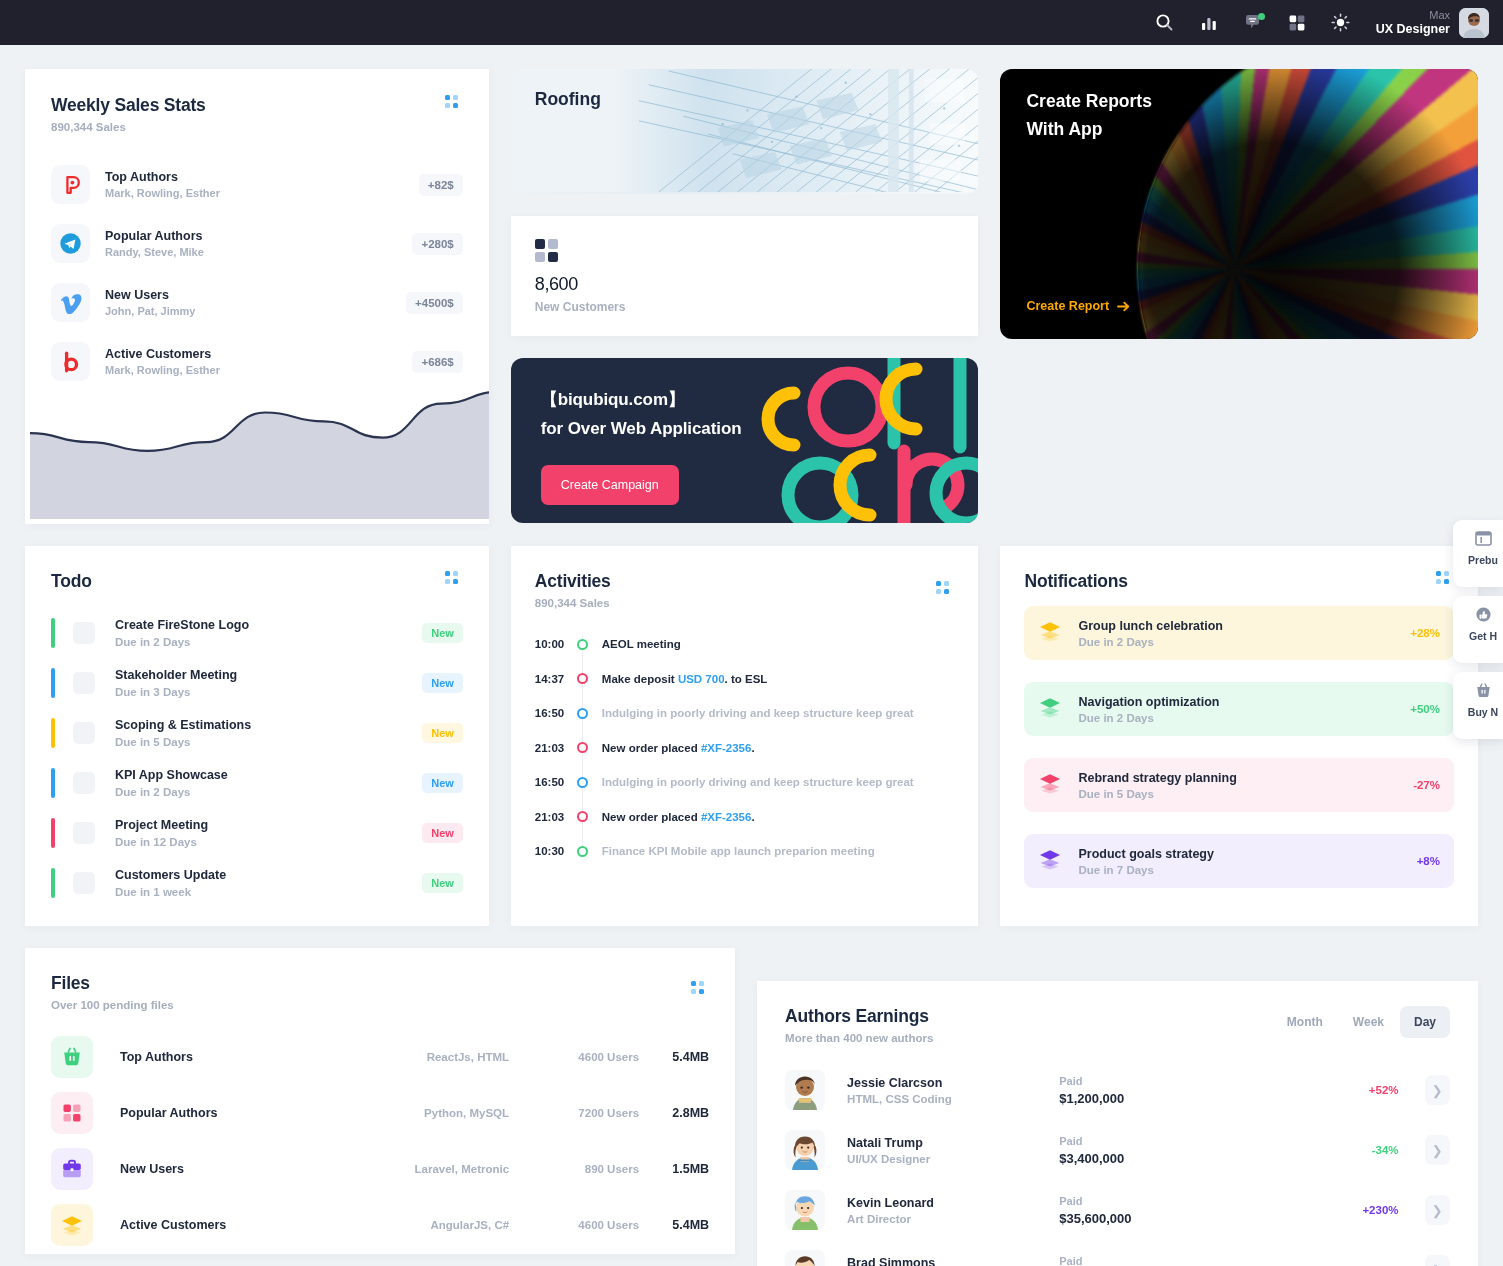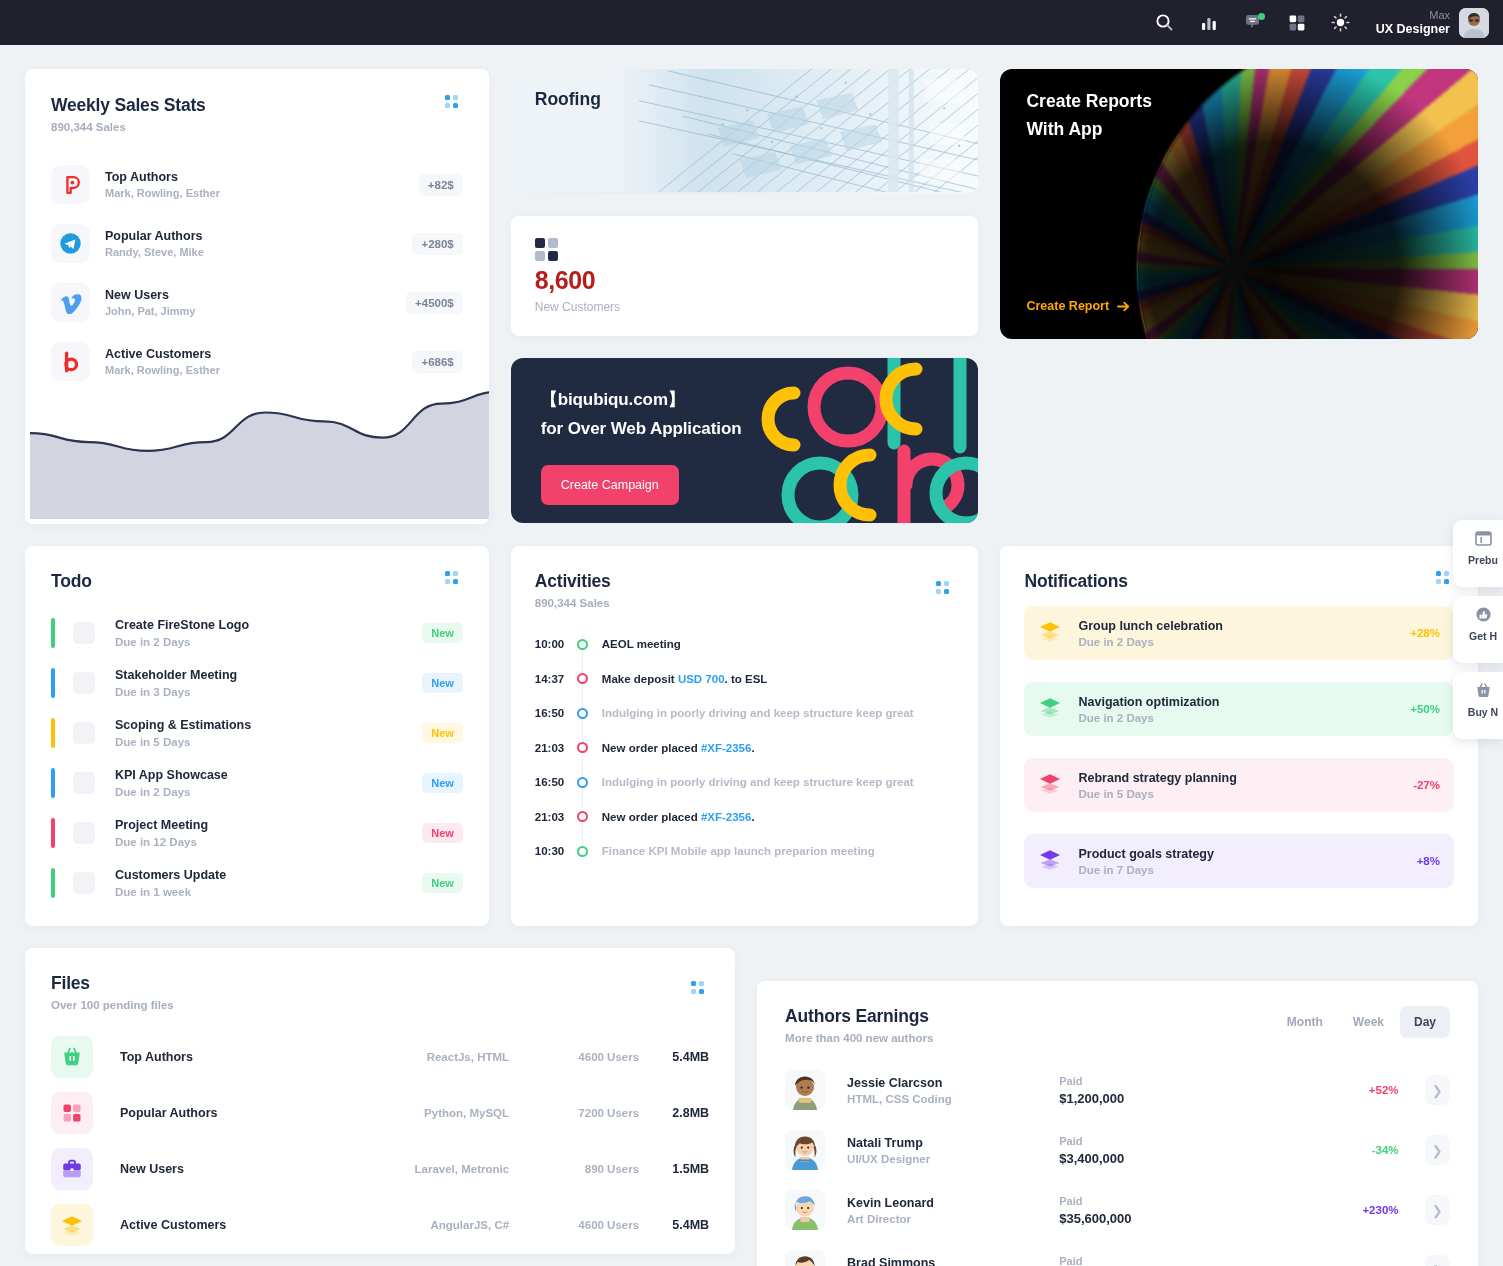--- a/index.html
+++ b/index.html
@@ -23,21 +23,21 @@
   .user-text { text-align:right; line-height:1.15; }
   .user-name { color:#8b8d9e; font-size:11px; }
   .user-role { color:#ffffff; font-size:12.5px; font-weight:bold; }
   .avatar-img {
     width:30px; height:30px; border-radius:7px; overflow:hidden;
     background:#cbd3df; display:block;
   }
   
   .wrap { padding: 24px 0 0 0; }
   .row { display:flex; gap:22px; padding: 0 25px; align-items: flex-start; }
-  .card { background:#fff; border-radius:8px; box-shadow:0 2px 9px rgba(40,50,80,.045); }
+  .card { background:#fff; border-radius:0; box-shadow:0 2px 9px rgba(40,50,80,.045); }
   .card-title { font-size:17.5px; font-weight:bold; color:#1b283f; letter-spacing:-.2px; }
   .card-sub { font-size:11.5px; color:#a6aebd; margin-top:5px; font-weight:600;}
   .dots-icon { width:18px; height:16px; position:relative; cursor:pointer; }
   .dots-icon i { position:absolute; display:block; border-radius:1.5px; }
   .dots-icon i:nth-child(1){ left:0; top:0; width:5px; height:5px; background:#2f9ff2;}
   .dots-icon i:nth-child(2){ left:8px; top:0; width:5px; height:5px; background:#9fd4fb;}
   .dots-icon i:nth-child(3){ left:0; top:8px; width:5px; height:5px; background:#9fd4fb;}
   .dots-icon i:nth-child(4){ left:8px; top:8px; width:5px; height:5px; background:#2f9ff2;}
   .card-head { display:flex; justify-content:space-between; align-items:flex-start; }
 
@@ -59,22 +59,22 @@
     background: linear-gradient(110deg,#eef3f7 0%, #e4edf4 40%, #f4f8fa 100%); }
   .roofing-title { position:absolute; left:24px; top:20px; font-size:17.5px; font-weight:bold; color:#1b283f; z-index:3;}
   .roof-art { position:absolute; inset:0; }
   .newcust { height:120px; padding:22px 24px; display:flex; flex-direction:column; justify-content:center;}
   .sq4 { width:24px; height:24px; position:relative; margin-bottom:11px;}
   .sq4 i { position:absolute; width:10px; height:10px; border-radius:2px; display:block;}
   .sq4 i:nth-child(1){ left:0; top:0; background:#222b45; }
   .sq4 i:nth-child(2){ left:13px; top:0; background:#b3bace; }
   .sq4 i:nth-child(3){ left:0; top:13px; background:#b3bace; }
   .sq4 i:nth-child(4){ left:13px; top:13px; background:#222b45; }
-  .newcust-val { font-size:25px; font-weight:bold; color:#b91c1c; letter-spacing:-.4px;}
-  .newcust-lbl { font-size:12px; color:#a9b1c0; margin-top:5px; font-weight:400;}
+  .newcust-val { font-size:18px; font-weight:normal; color:#0f172a; letter-spacing:-.4px;}
+  .newcust-lbl { font-size:12px; color:#a9b1c0; margin-top:5px; font-weight:700;}
   .campaign { height:165px; background:#202a41; border-radius:12px; padding:30px 30px; position:relative; overflow:hidden;}
   .camp-l1 { color:#fff; font-size:17px; font-weight:bold; letter-spacing:-.1px;}
   .camp-l2 { color:#fff; font-size:17px; font-weight:bold; margin-top:8px; letter-spacing:-.1px;}
   .camp-btn { margin-top:26px; background:#f2416b; color:#fff; border:none; font-weight:normal;
     font-size:12.5px; padding:13px 20px; border-radius:7px; cursor:pointer; font-family:inherit; position:relative; z-index:3;}
   .camp-art { position:absolute; right:-20px; top:-25px; width:300px; height:220px; z-index:1;}
 
   
   .reports { width:485px; height:270px; border-radius:12px; background:#000; position:relative; overflow:hidden;}
   .rep-t1 { position:absolute; left:26px; top:22px; color:#fff; font-size:17.5px; font-weight:bold; z-index:3;}

